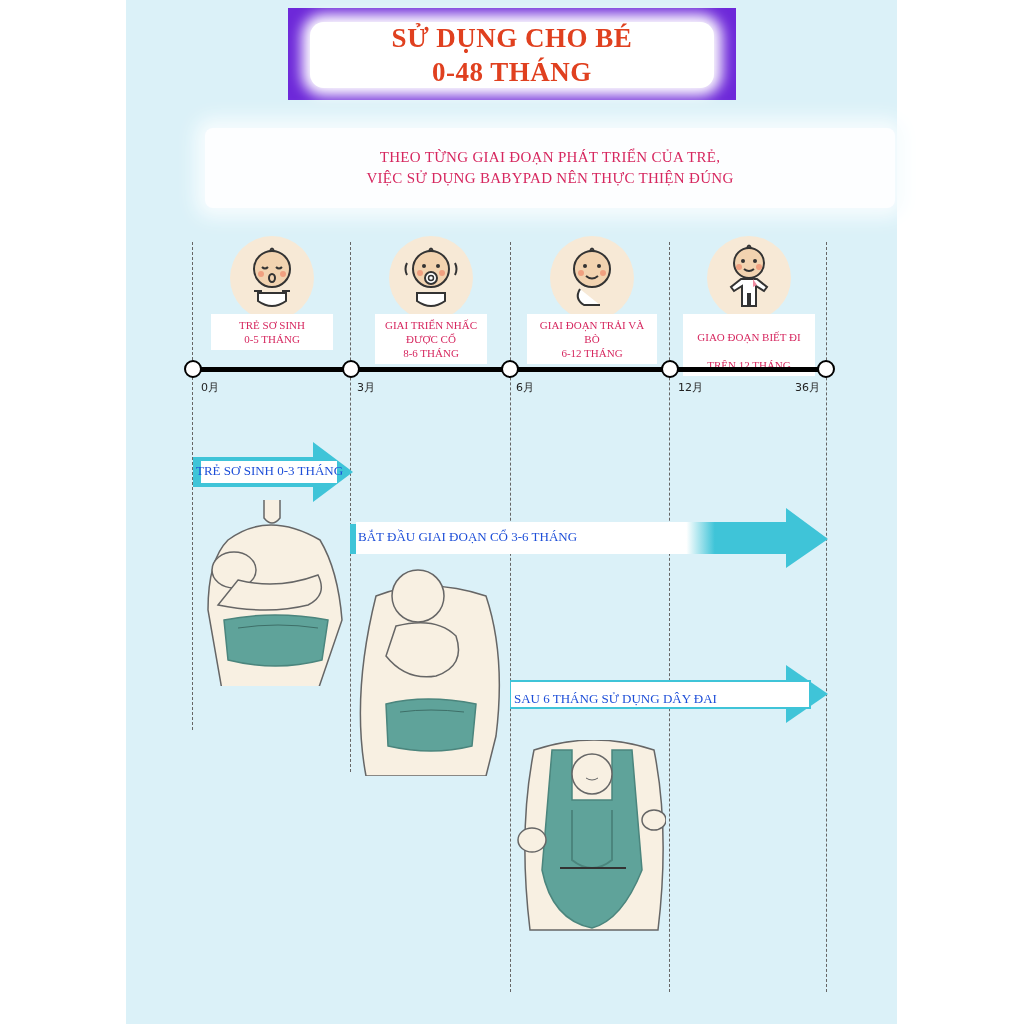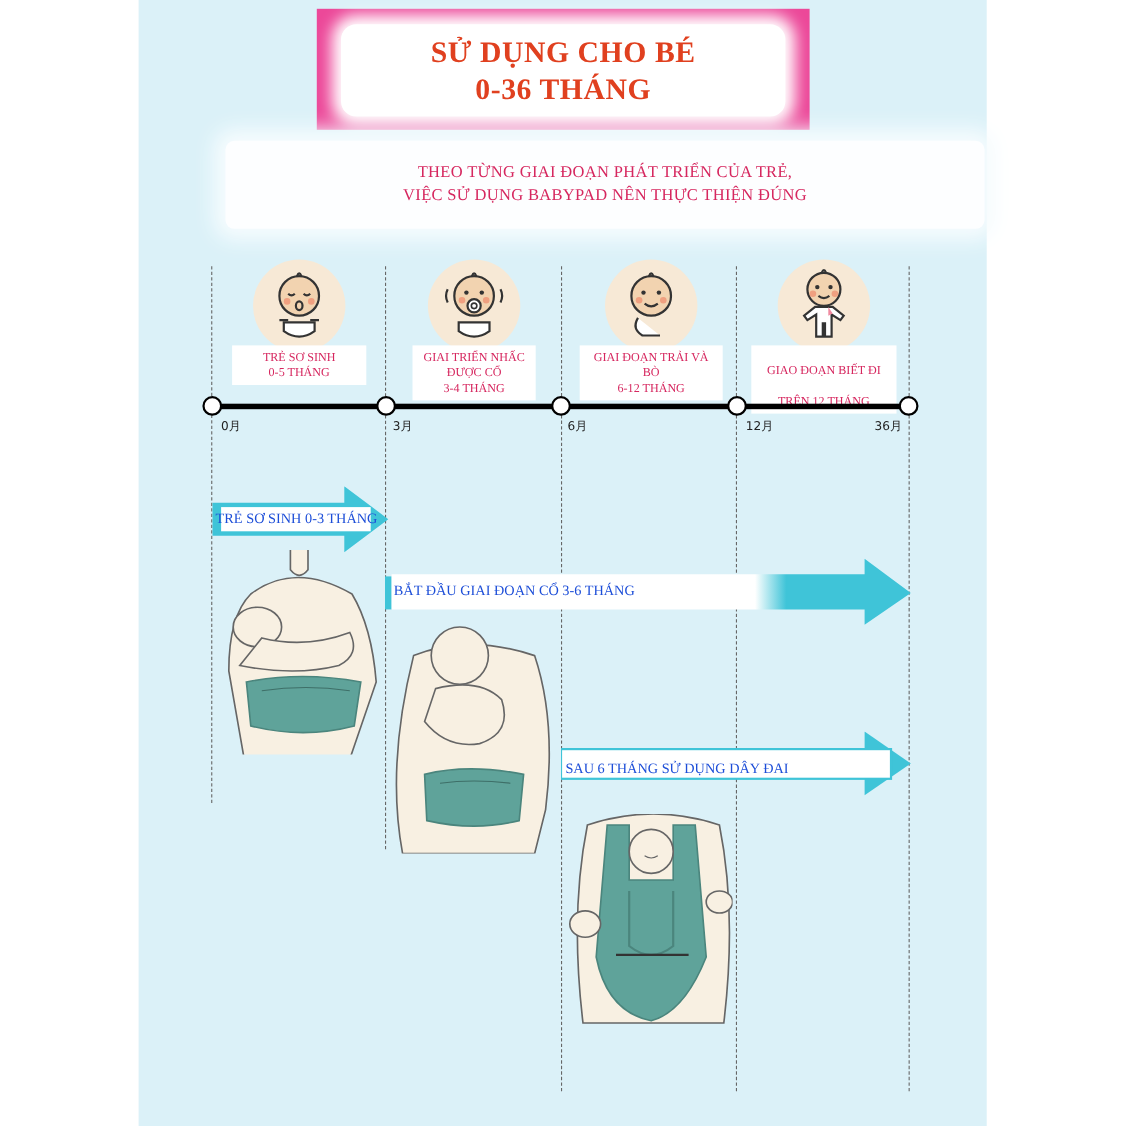--- a/index.html
+++ b/index.html
@@ -1,19 +1,19 @@
 <!DOCTYPE html>
 <html><head>
 <meta charset="utf-8">
 <style>
   html, body { margin:0; padding:0; }
   body { width:1024px; height:1024px; background:#ffffff; position:relative; overflow:hidden;
          font-family:"Liberation Serif", "DejaVu Serif", serif; }
   .panel { position:absolute; left:126px; top:0; width:771px; height:1024px; background:#dbf1f8; }
-  .title-box { position:absolute; left:288px; top:8px; width:448px; height:110px; background:#ec4899; }
+  .title-box { position:absolute; left:288px; top:8px; width:448px; height:92px; background:#6d28d9; }
   .title-inner { position:absolute; left:22px; top:14px; right:22px; bottom:12px; background:#fff;
                  border-radius:14px; box-shadow:0 0 14px 8px #ffffff;
                  display:flex; flex-direction:column; align-items:center; justify-content:center; }
   .title-line { color:#e0401f; font-size:27px; font-weight:bold; line-height:34px; letter-spacing:0.5px; }
   .intro { position:absolute; left:205px; top:128px; width:690px; height:80px; background:#fdfeff;
            box-shadow:0 0 18px 10px #f6fcfe; border-radius:8px;
            display:flex; flex-direction:column; align-items:center; justify-content:center; }
   .intro-line { color:#d6275f; font-size:15px; line-height:21px; white-space:nowrap; letter-spacing:0.3px; }
   .vline { position:absolute; top:242px; width:0; border-left:1.5px dashed #666; }
   .stage { position:absolute; top:236px; width:150px; display:flex; flex-direction:column; align-items:center; }
@@ -30,21 +30,21 @@
   .illus { position:absolute; }
 </style>
 </head>
 <body>
 
 <div class="panel"></div>
 
 <div class="title-box">
   <div class="title-inner">
     <div class="title-line">SỬ DỤNG CHO BÉ</div>
-    <div class="title-line">0-36 THÁNG</div>
+    <div class="title-line">0-48 THÁNG</div>
   </div>
 </div>
 
 <div class="intro">
   <div class="intro-line">THEO TỪNG GIAI ĐOẠN PHÁT TRIỂN CỦA TRẺ,</div>
   <div class="intro-line">VIỆC SỬ DỤNG BABYPAD NÊN THỰC THIỆN ĐÚNG</div>
 </div>
 
 <div class="vline" style="left:192px;height:488px;"></div>
 <div class="vline" style="left:350px;height:530px;"></div>
@@ -82,21 +82,21 @@
         <circle cx="41" cy="28" r="3" fill="#f0a080"></circle>
       <circle cx="30" cy="33" r="6" fill="#fff" stroke="#333" stroke-width="2"></circle>
       <circle cx="30" cy="33" r="2.5" fill="none" stroke="#333" stroke-width="1.5"></circle>
       <path d="M6 18 q-3 6 0 12 M54 18 q3 6 0 12" stroke="#333" fill="none" stroke-width="2"></path>
       <path d="M16 48 h28 v8 q-14 10 -28 0 z" fill="#fff" stroke="#333" stroke-width="2"></path>
     </svg>
   </div>
   <div class="stage-label">
     <div>GIAI TRIỂN NHẤC</div>
     <div>ĐƯỢC CỔ</div>
-    <div>3-4 THÁNG</div>
+    <div>8-6 THÁNG</div>
   </div>
 </div>
 
 <div class="stage" style="left:517px;">
   <div class="stage-icon">
     <svg width="60" height="66" viewBox="0 0 60 66">
       <circle cx="30" cy="24" r="18" fill="#f2d3b0" stroke="#333" stroke-width="2"></circle>
       <path d="M28 6 q2 -5 4 0" stroke="#333" fill="none" stroke-width="2"></path>
       <circle cx="23" cy="21" r="2" fill="#333"></circle>
         <circle cx="37" cy="21" r="2" fill="#333"></circle>

